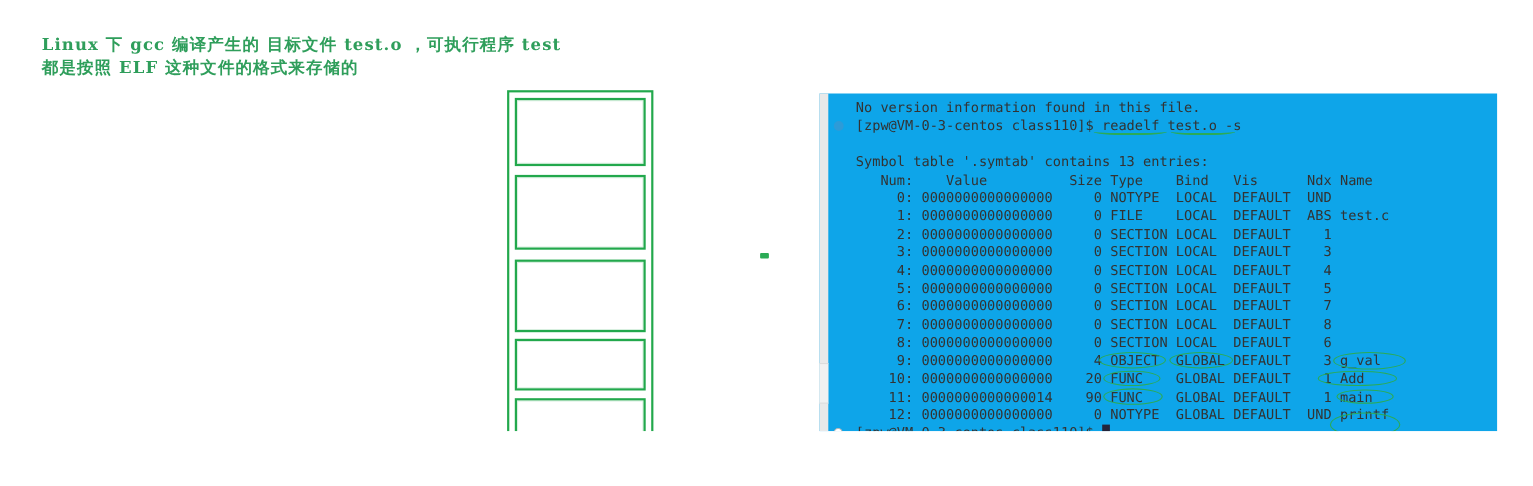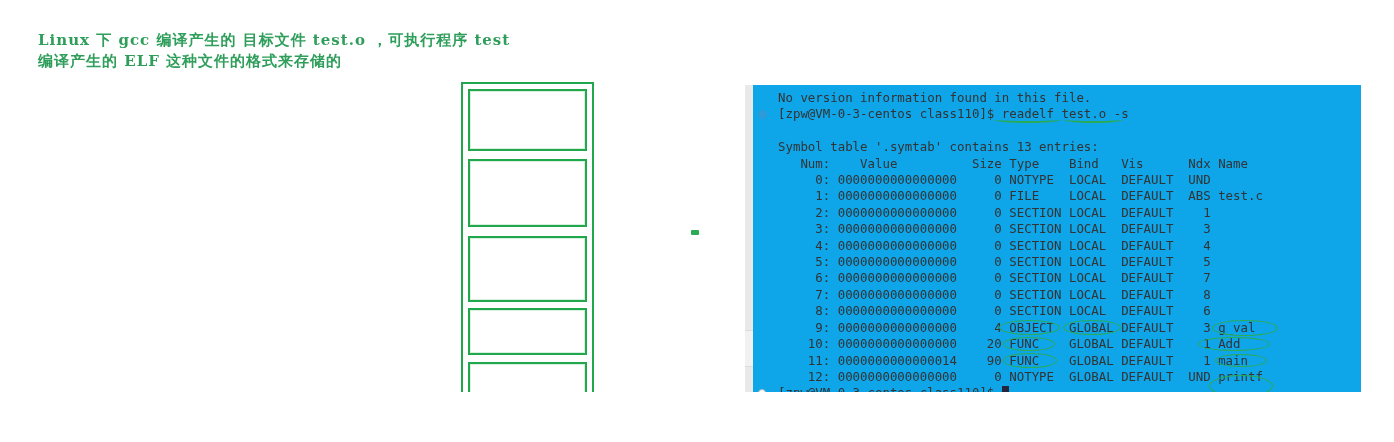--- a/index.html
+++ b/index.html
@@ -55,21 +55,21 @@
   .watermark{position:absolute;left:1203px;top:414px;color:var(--watermark-gray);
     font-family:"Liberation Sans",sans-serif;font-size:18px;letter-spacing:0.5px;white-space:nowrap;}
 </style>
 </head>
 <body>
 
 <div class="canvas">
 
   <div class="note-block">
     <div>Linux 下 gcc 编译产生的 目标文件 test.o ，可执行程序 test</div>
-    <div>编译产生的 ELF 这种文件的格式来存储的</div>
+    <div>都是按照 ELF 这种文件的格式来存储的</div>
   </div>
 
 
   <div class="elf-outer">
     <div class="elf-box" style="top:5px;height:62px;"></div>
     <div class="elf-box" style="top:75px;height:68px;"></div>
     <div class="elf-box" style="top:152px;height:66px;"></div>
     <div class="elf-box" style="top:224px;height:47px;"></div>
     <div class="elf-box" style="top:278px;height:37px;"></div>
   </div>

